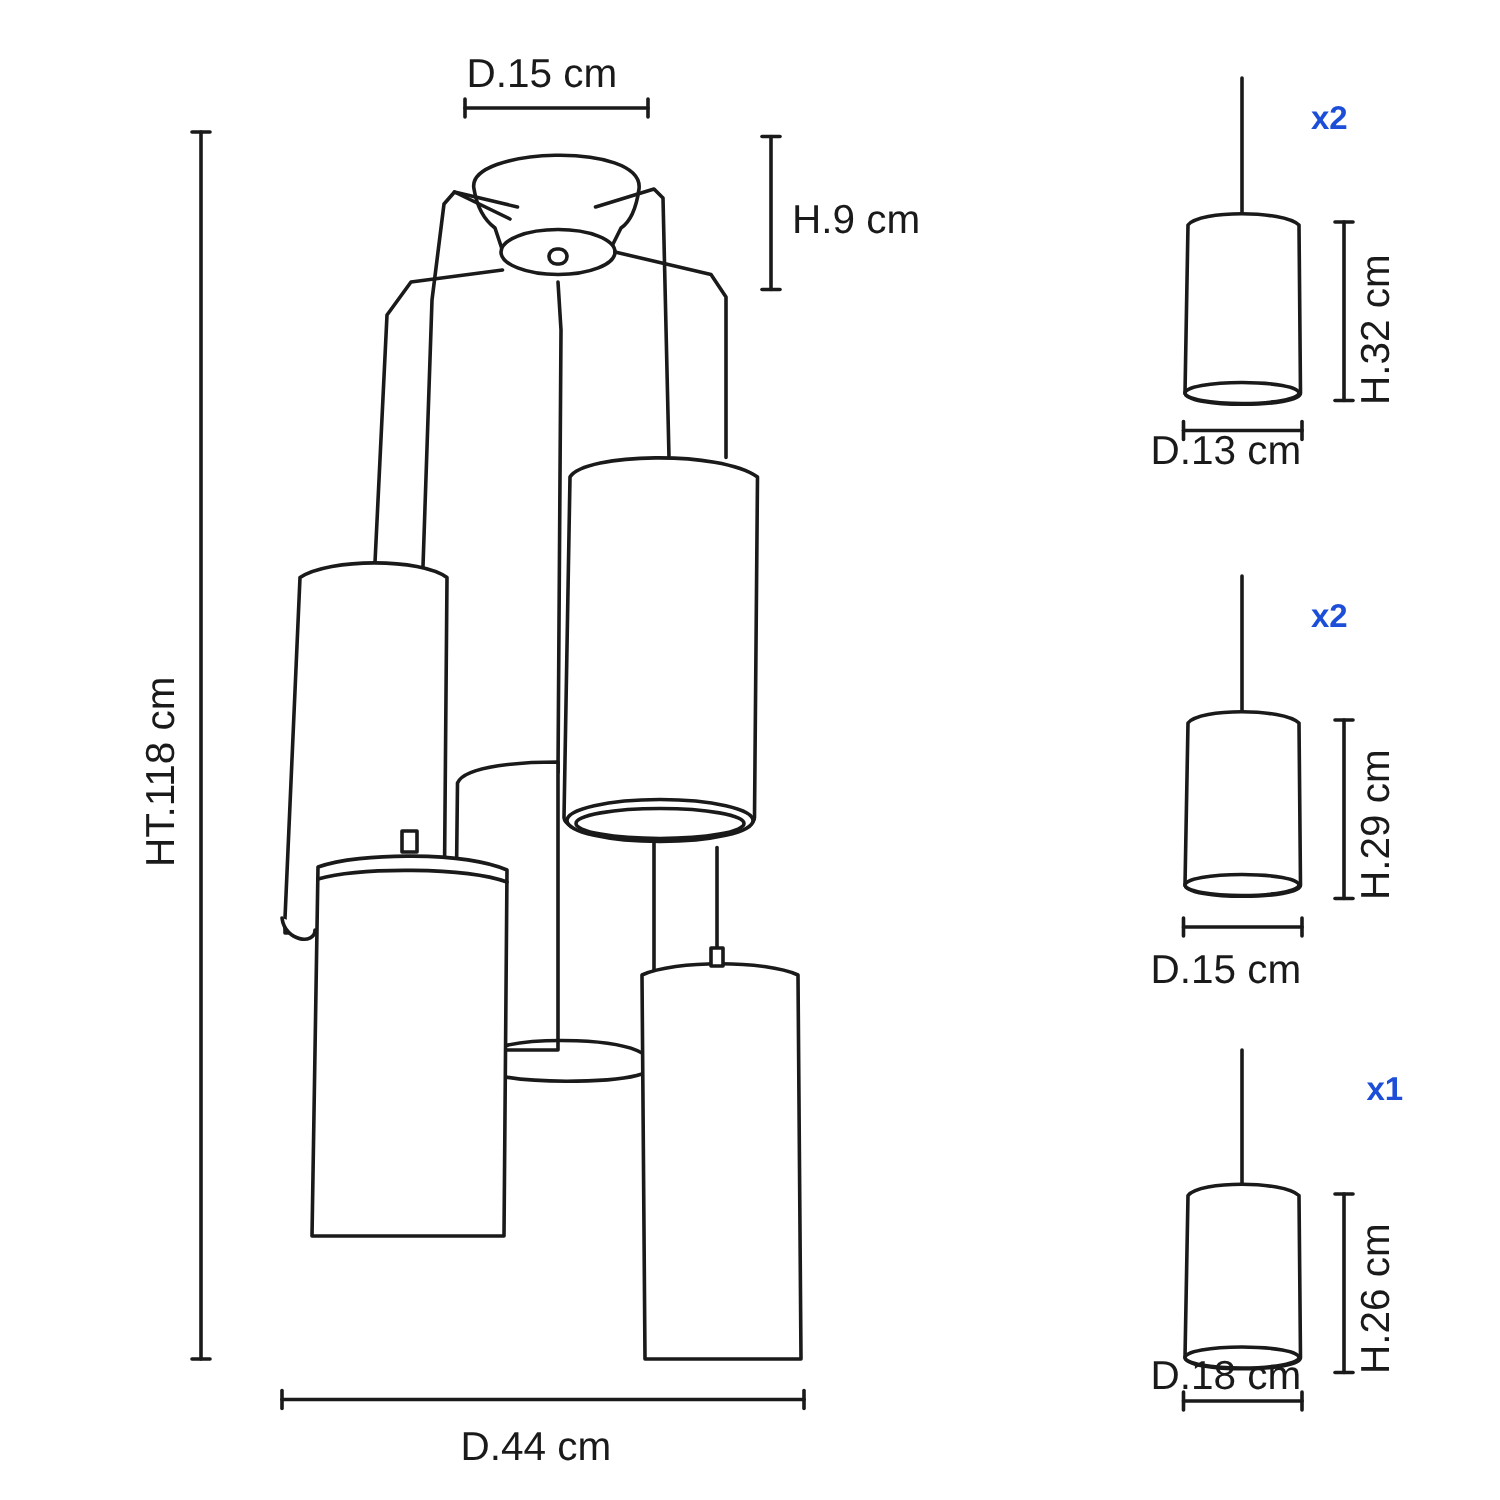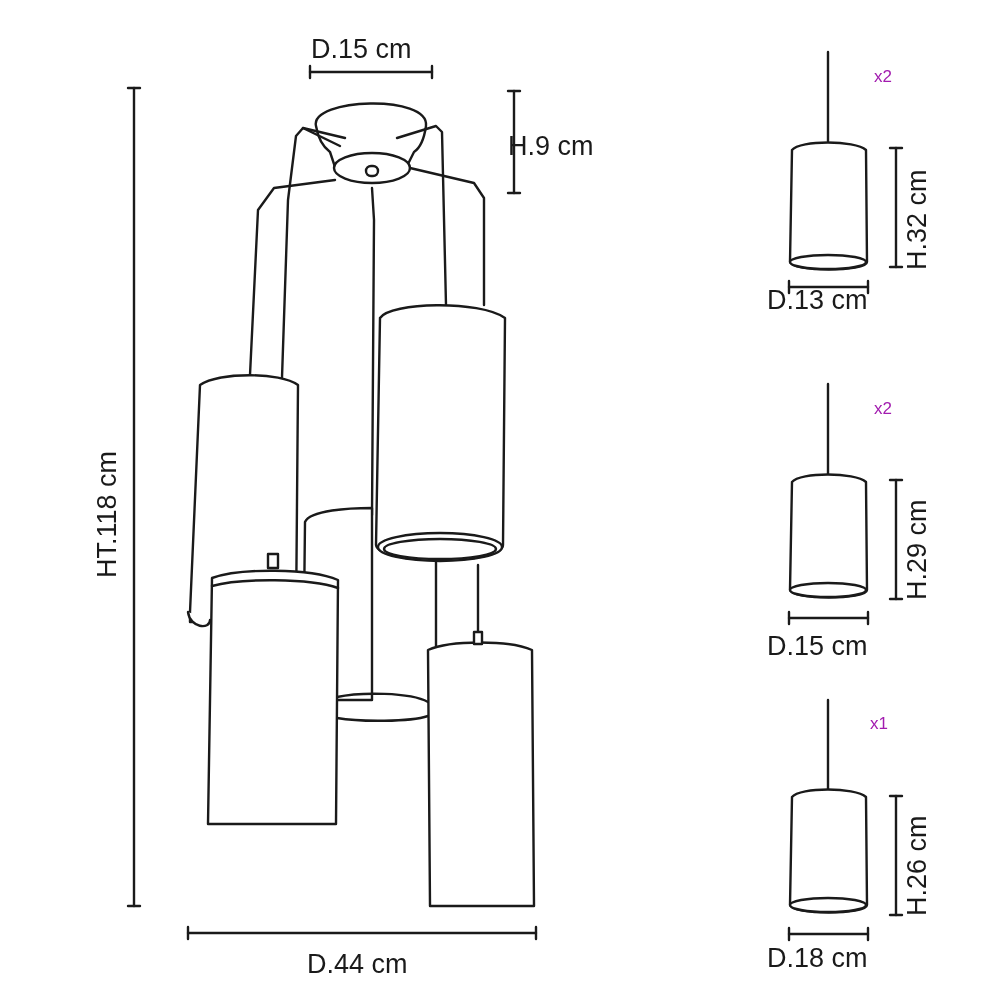--- a/index.html
+++ b/index.html
@@ -1,21 +1,21 @@
 <!DOCTYPE html>
 <html><head>
 <meta charset="utf-8">
 <style>
   html, body { margin:0; padding:0; background:#ffffff; }
   body { width:1000px; height:1000px; position:relative; overflow:hidden;
          font-family:"Liberation Sans", "DejaVu Sans", sans-serif; color:#1a1a1a; }
   svg.drawing { position:absolute; left:0; top:0; width:1000px; height:1000px; }
   .lbl { position:absolute; font-size:27px; color:#1a1a1a; white-space:nowrap; line-height:1; }
   .lbl.v { transform-origin:left top; transform:rotate(-90deg); }
-  .qty { position:absolute; font-size:17px; color:#a21caf; line-height:1; }
+  .qty { position:absolute; font-size:22px; color:#1d4ed8; line-height:1;font-weight:bold; }
 </style>
 </head>
 <body>
 
 <svg class="drawing" viewBox="0 0 1000 1000" xmlns="http://www.w3.org/2000/svg">
   <g fill="none" stroke="#1a1a1a" stroke-width="2.4" stroke-linecap="round" stroke-linejoin="round">
 
     <g>
       <line x1="310" y1="72" x2="432" y2="72"></line>
       <line x1="310" y1="66" x2="310" y2="78"></line>
@@ -132,27 +132,27 @@
     </g>
     <g>
       <line x1="789" y1="934" x2="868" y2="934"></line>
       <line x1="789" y1="928" x2="789" y2="940"></line>
       <line x1="868" y1="928" x2="868" y2="940"></line>
     </g>
   </g>
 </svg>
 
 <div class="lbl" style="left:311px;top:36px;">D.15 cm</div>
-<div class="lbl" style="left:508px;top:133px;">H.9 cm</div>
+<div class="lbl" style="left:528px;top:133px;">H.9 cm</div>
 <div class="lbl v" style="left:94px;top:578px;">HT.118 cm</div>
 <div class="lbl" style="left:307px;top:951px;">D.44 cm</div>
 
 <div class="qty" style="left:874px;top:68px;">x2</div>
 <div class="lbl v" style="left:904px;top:270px;">H.32 cm</div>
 <div class="lbl" style="left:767px;top:287px;">D.13 cm</div>
 
 <div class="qty" style="left:874px;top:400px;">x2</div>
 <div class="lbl v" style="left:904px;top:600px;">H.29 cm</div>
 <div class="lbl" style="left:767px;top:633px;">D.15 cm</div>
 
-<div class="qty" style="left:870px;top:715px;">x1</div>
+<div class="qty" style="left:911px;top:715px;">x1</div>
 <div class="lbl v" style="left:904px;top:916px;">H.26 cm</div>
-<div class="lbl" style="left:767px;top:945px;">D.18 cm</div>
+<div class="lbl" style="left:767px;top:904px;">D.18 cm</div>
 
 </body></html>

